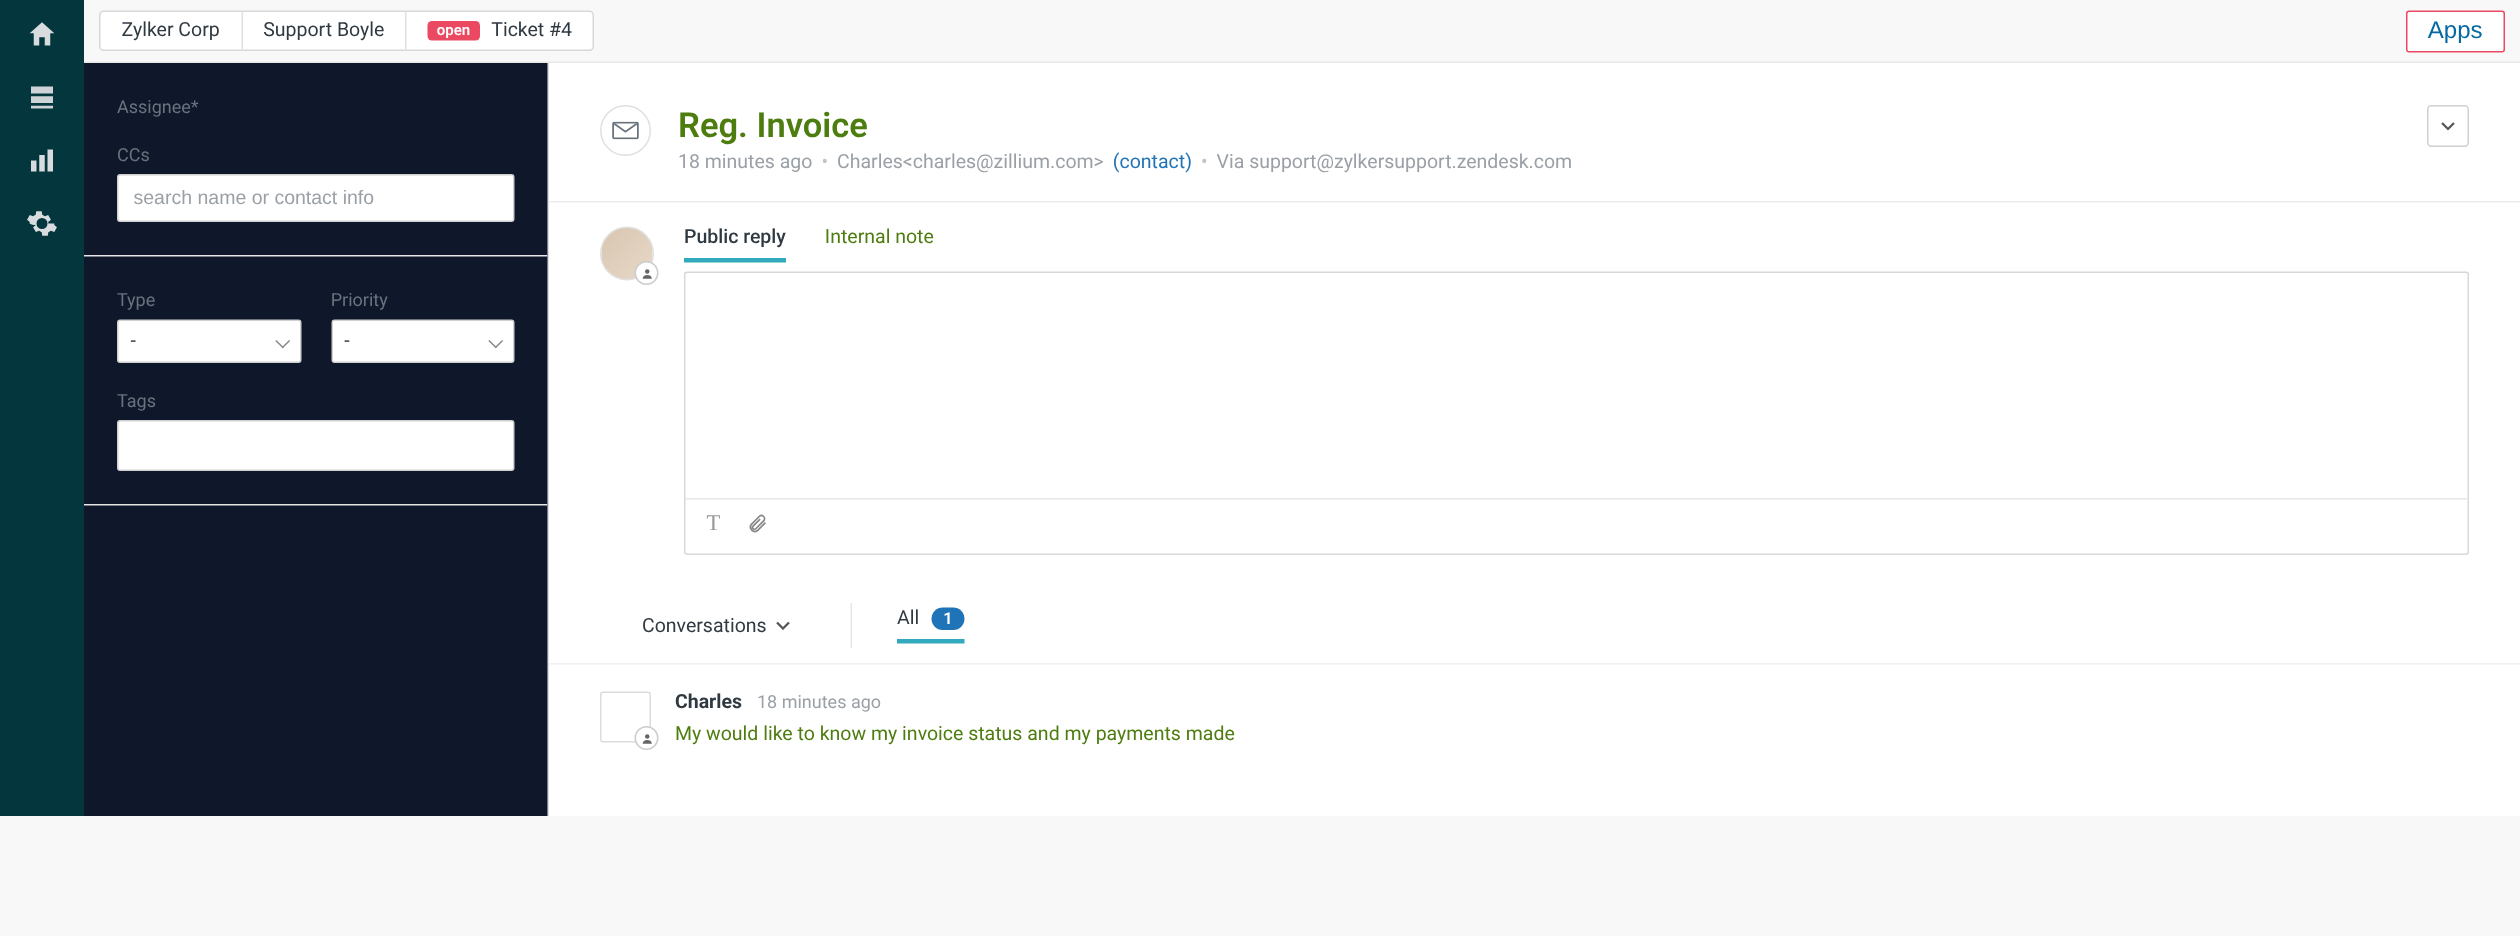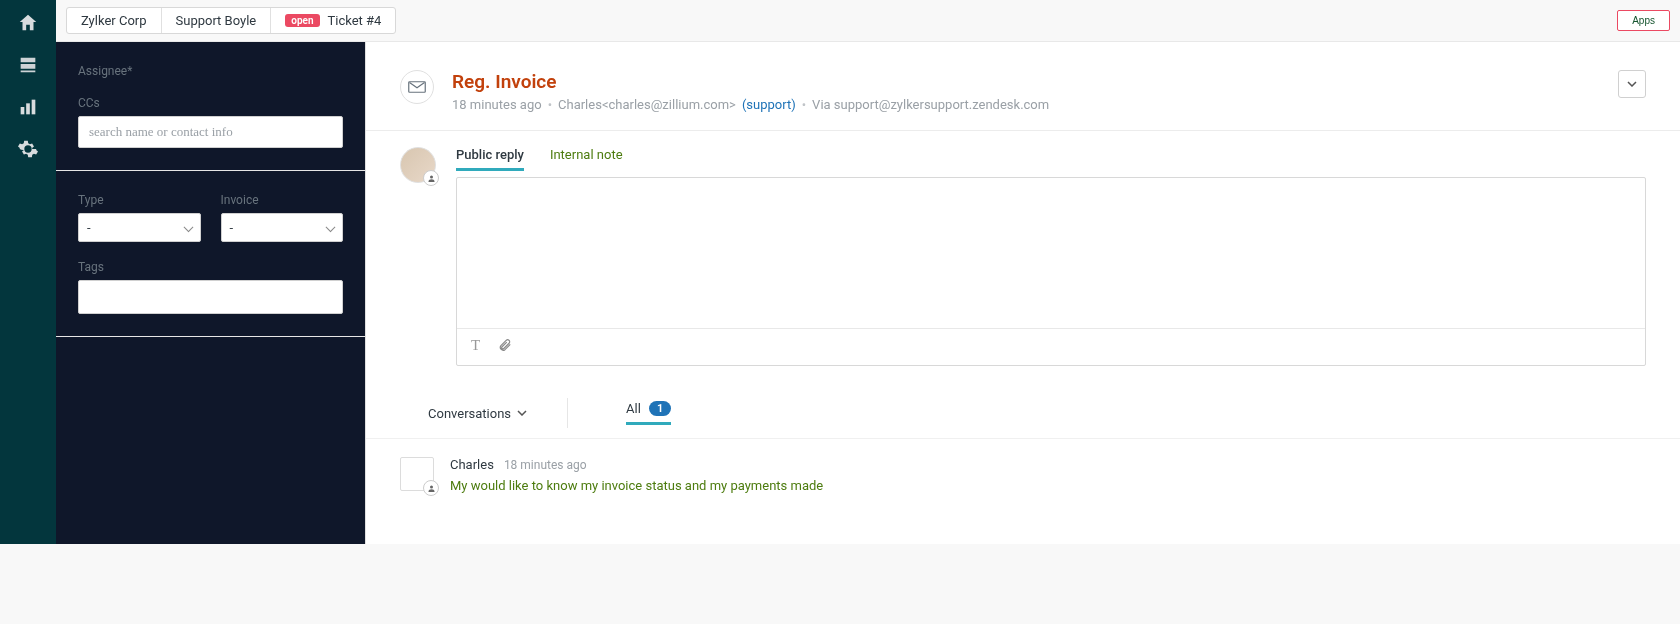--- a/index.html
+++ b/index.html
@@ -9,40 +9,40 @@
   .vnav { width:56px; background:#03363d; display:flex; flex-direction:column; align-items:center; padding-top:12px; gap:20px; }
   .vnav .icon { width:22px; height:22px; color:#d8dcde; display:flex; align-items:center; justify-content:center; }
   .vnav .icon svg { width:22px; height:22px; }
   
   .maincol { flex:1; display:flex; flex-direction:column; background:#f8f8f8; }
   .topbar { height:42px; display:flex; align-items:center; padding:6px 10px; border-bottom:1px solid #e8e8e8; }
   .tabs { display:flex; border:1px solid #d8d8d8; border-radius:3px; background:#fff; overflow:hidden; }
   .tab { padding:5px 14px; border-right:1px solid #e0e0e0; display:flex; align-items:center; gap:8px; cursor:pointer; font-size:13px; color:#2f3941; }
   .tab:last-child { border-right:none; }
   .badge-open { background:#eb4962; color:#fff; font-size:10px; padding:1px 6px; border-radius:3px; font-weight:600; }
-  .apps-btn { margin-left:auto; border:1px solid #eb4962; color:#14532d; background:#fff; padding:4px 14px; border-radius:2px; font-size:10px; cursor:pointer; }
+  .apps-btn { margin-left:auto; border:1px solid #eb4962; color:#0369a1; background:#fff; padding:4px 14px; border-radius:2px; font-size:16px; cursor:pointer; }
   
   .body { flex:1; display:flex; overflow:hidden; }
   .sidebar { width:310px; background:#0f172a; border-right:1px solid #e0e0e0; padding:22px 22px; overflow:auto; }
   .form-label { font-size:12px; color:#68737d; margin-top:18px; margin-bottom:6px; display:block; }
   .form-label:first-child { margin-top:0; }
   .input { width:100%; border:1px solid #d0d0d0; background:#fff; border-radius:2px; padding:7px 10px; font-size:13px; color:#2f3941; }
   .input.assignee { display:flex; align-items:center; gap:8px; }
   .person-icon { width:12px; height:12px; }
   .row2 { display:flex; gap:20px; }
   .row2 > div { flex:1; }
   .select { width:100%; border:1px solid #d0d0d0; background:#fff; border-radius:2px; padding:6px 8px; font-size:13px; color:#2f3941; position:relative; }
   .select::after { content:""; position:absolute; right:8px; top:50%; width:6px; height:6px; border-right:1px solid #888; border-bottom:1px solid #888; transform:translateY(-60%) rotate(45deg); }
   .divider { border:none; border-top:1px solid #e6e6e6; margin:22px -22px; }
   
   .ticket { flex:1; background:#fff; overflow:auto; display:flex; flex-direction:column; }
   .ticket-header { display:flex; align-items:flex-start; padding:28px 34px 18px 34px; gap:18px; }
   .mail-icon { width:34px; height:34px; border:1px solid #e0e0e0; border-radius:50%; display:flex; align-items:center; justify-content:center; color:#68737d; flex-shrink:0; }
   .mail-icon svg { width:18px; height:12px; }
-  .ticket-title { font-size:19px; font-weight:600; color:#c2410c; margin:0 0 4px 0; }
+  .ticket-title { font-size:23px; font-weight:600; color:#4d7c0f; margin:0 0 4px 0; }
   .meta { color:#9aa0a6; font-size:13px; display:flex; align-items:center; flex-wrap:wrap; gap:6px; }
   .meta .dot { color:#c0c4c8; }
   .meta .change { color:#1f73b7; cursor:pointer; }
   .caret-btn { margin-left:auto; width:28px; height:28px; border:1px solid #d0d0d0; border-radius:3px; display:flex; align-items:center; justify-content:center; cursor:pointer; background:#fff; }
   .caret-btn svg { width:10px; height:6px; }
   .hr { border:none; border-top:1px solid #ececec; margin:0; }
   
   .reply-area { padding:16px 34px 28px 34px; display:flex; gap:20px; }
   .avatar { width:36px; height:36px; border-radius:50%; background:linear-gradient(135deg,#d8c6b0,#e8d8c8); position:relative; flex-shrink:0; border:1px solid #e0e0e0; }
   .avatar .small-badge { position:absolute; right:-4px; bottom:-4px; width:16px; height:16px; border-radius:50%; background:#fff; border:1px solid #ccc; display:flex; align-items:center; justify-content:center; }
@@ -52,32 +52,32 @@
   .reply-tab { padding-bottom:6px; cursor:pointer; color:#4d7c0f; }
   .reply-tab.active { color:#2f3941; border-bottom:3px solid #30aabc; font-weight:500; }
   .editor { border:1px solid #d8d8d8; border-radius:2px; }
   .editor-body { min-height:150px; padding:10px; }
   .editor-toolbar { border-top:1px solid #e8e8e8; padding:8px 14px; display:flex; gap:18px; color:#999; }
   .editor-toolbar span { cursor:pointer; font-size:15px; }
   
   .conv-bar { display:flex; align-items:center; gap:30px; padding:4px 34px 10px 62px; }
   .conv-dd { color:#2f3941; display:flex; align-items:center; gap:6px; cursor:pointer; padding:6px 10px 6px 0; }
   .conv-sep { width:1px; height:30px; background:#e6e6e6; }
-  .conv-all { display:flex; align-items:center; gap:8px; padding-bottom:6px; border-bottom:3px solid #30aabc; cursor:pointer;margin-left:28px; }
+  .conv-all { display:flex; align-items:center; gap:8px; padding-bottom:6px; border-bottom:3px solid #30aabc; cursor:pointer; }
   .count-pill { background:#1f73b7; color:#fff; border-radius:9px; padding:1px 8px; font-size:11px; font-weight:600; }
   
   .msg { display:flex; gap:16px; padding:18px 34px; border-top:1px solid #f0f0f0; }
   .msg-avatar { width:34px; height:34px; border:1px solid #dcdcdc; border-radius:2px; position:relative; flex-shrink:0; background:#fff; }
   .msg-avatar .small-badge { position:absolute; right:-6px; bottom:-6px; width:16px; height:16px; border-radius:50%; background:#fff; border:1px solid #ccc; display:flex; align-items:center; justify-content:center; }
   .msg-avatar .small-badge svg { width:9px; height:9px; }
   .msg-head { display:flex; align-items:baseline; gap:10px; margin-bottom:6px; }
-  .msg-name { font-weight:400; color:#2f3941; }
+  .msg-name { font-weight:700; color:#2f3941; }
   .msg-time { color:#9aa0a6; font-size:12px; }
   .msg-body { color:#4d7c0f; }
-  input.plain { border:none; background:transparent; width:100%; font-size:13px; color:#2f3941; padding:0; outline:none;font-family:Liberation Serif, serif; }
+  input.plain { border:none; background:transparent; width:100%; font-size:13px; color:#2f3941; padding:0; outline:none; }
   input.plain::placeholder { color:#9aa0a6; }
 </style>
 </head>
 <body>
 
 <div class="app">
 
   <div class="vnav">
     <div class="icon">
       <svg viewBox="0 0 24 24" fill="currentColor">
@@ -132,21 +132,21 @@
         </div>
 
         <hr class="divider">
 
         <div class="row2">
           <div>
             <span class="form-label">Type</span>
             <div class="select"><span>-</span></div>
           </div>
           <div>
-            <span class="form-label">Invoice</span>
+            <span class="form-label">Priority</span>
             <div class="select"><span>-</span></div>
           </div>
         </div>
 
         <span class="form-label">Tags</span>
         <div class="input" style="height:34px"></div>
 
         <hr class="divider">
       </div>
 
@@ -157,21 +157,21 @@
                 <rect x="1" y="1" width="22" height="14" rx="1"></rect>
                 <path d="M2 2l10 7L22 2"></path>
               </svg>
           </div>
           <div style="flex:1">
             <h1 class="ticket-title">Reg. Invoice</h1>
             <div class="meta">
               <span>18 minutes ago</span>
               <span class="dot">•</span>
               <span>Charles&lt;charles@zillium.com&gt;</span>
-              <span class="change">(support)</span>
+              <span class="change">(contact)</span>
               <span class="dot">•</span>
               <span>Via support@zylkersupport.zendesk.com</span>
             </div>
           </div>
           <div class="caret-btn">
             <svg viewBox="0 0 10 6" fill="none" stroke="#555" stroke-width="1.5">
                 <path d="M1 1l4 4 4-4"></path>
               </svg>
           </div>
         </div>

